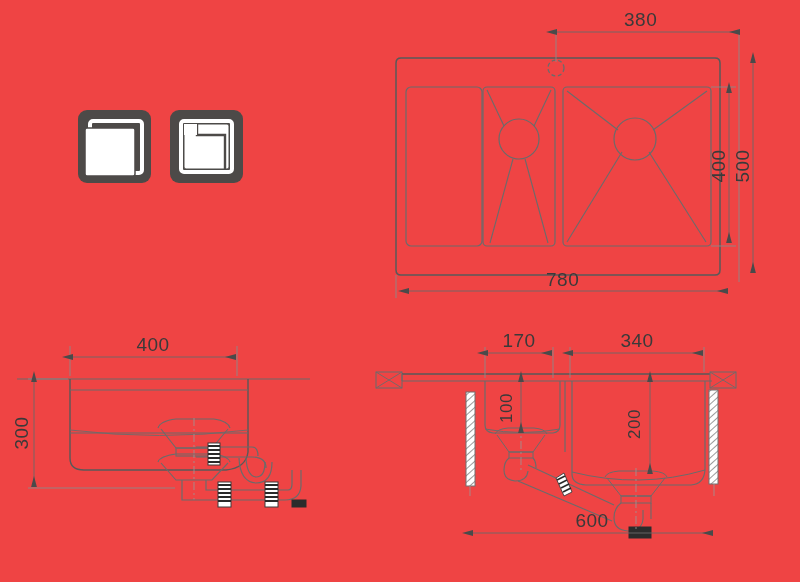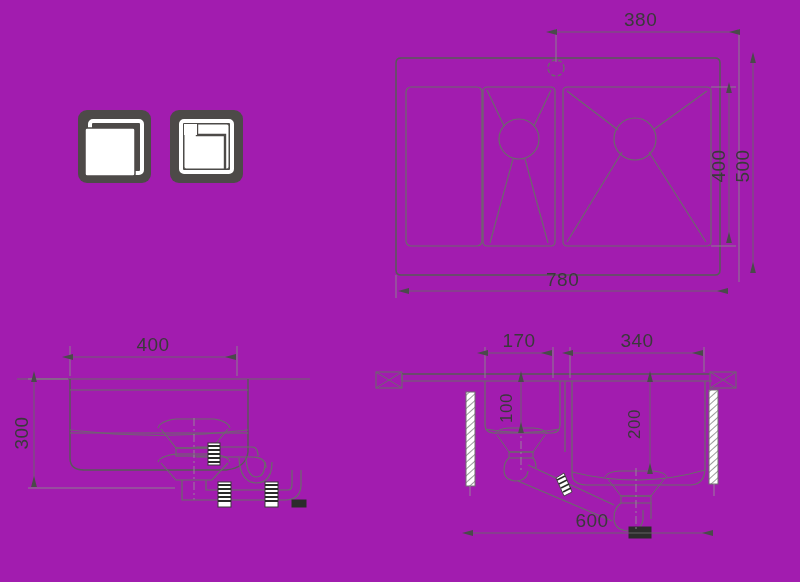--- a/index.html
+++ b/index.html
@@ -8,21 +8,21 @@
     padding: 0;
     background: #ffffff;
   }
   body {
     font-family: "Liberation Sans", sans-serif;
   }
   #sheet {
     position: relative;
     width: 800px;
     height: 582px;
-    background: #a21caf;
+    background: #ef4444;
     overflow: hidden;
   }
   #sheet svg {
     position: absolute;
     left: 0;
     top: 0;
   }
   .dimtext {
     font-family: "Liberation Sans", sans-serif;
     font-size: 19px;

